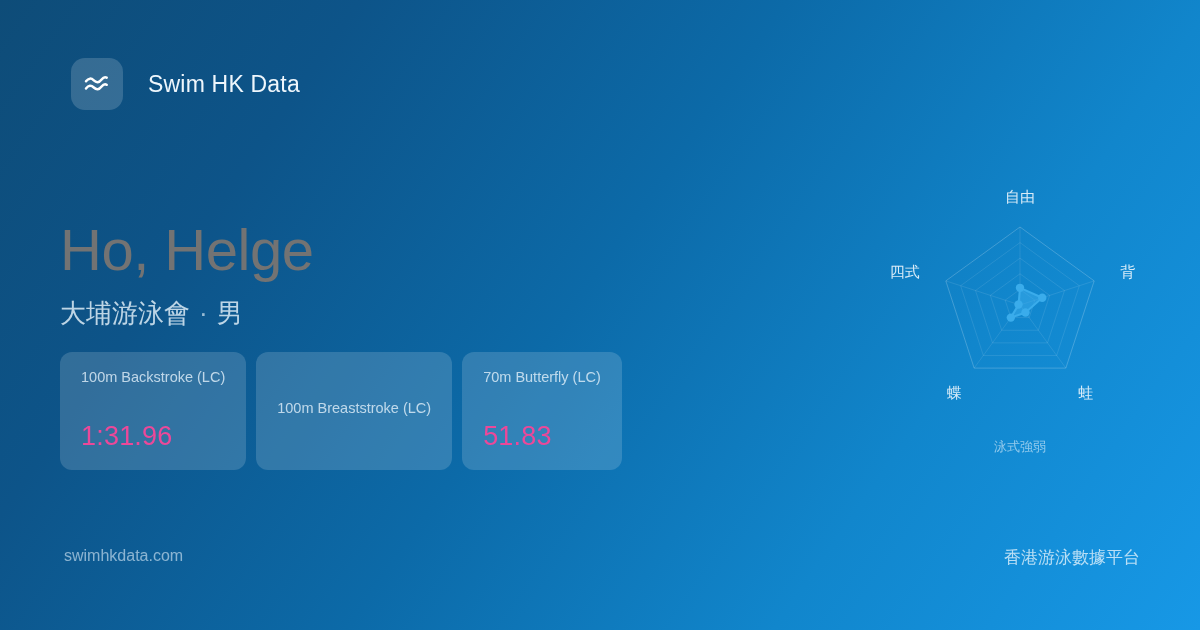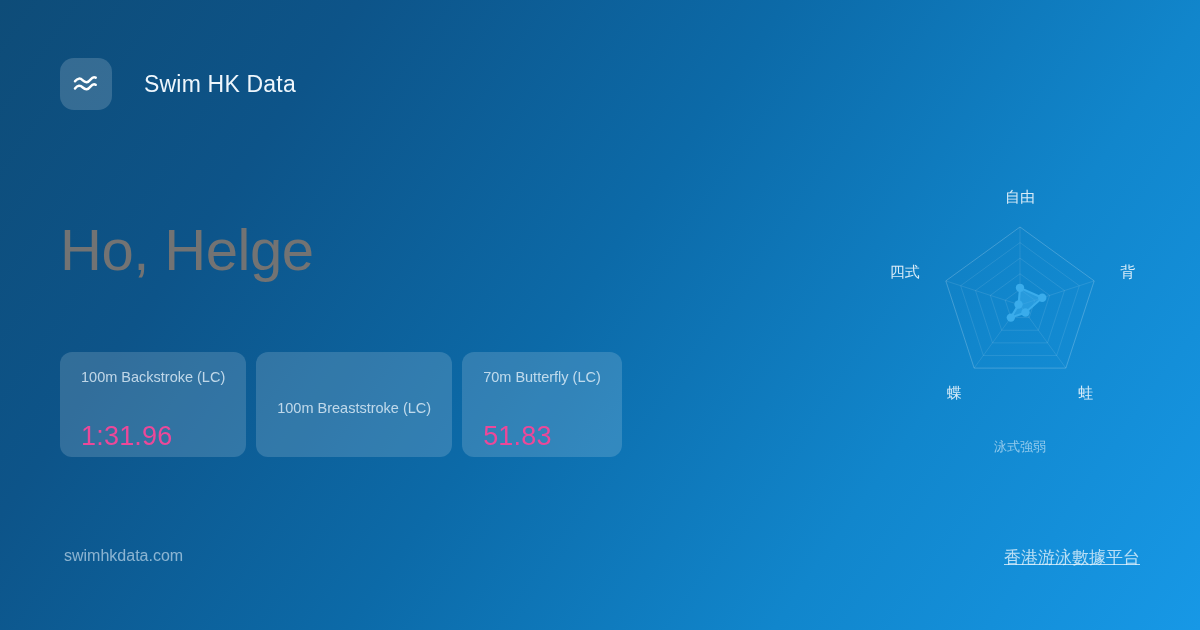--- a/index.html
+++ b/index.html
@@ -15,22 +15,22 @@
       #0c6aa8 48%,
       #1186cc 74%,
       #1798e6 100%);
     position:relative;
     color:#fff;
     -webkit-font-smoothing:antialiased;
   }
 
   
   .brand {
-    position:absolute; left:60px; top:58px;
-    display:flex; align-items:center; gap:32px;
+    position:absolute; left:71px; top:58px;
+    display:flex; align-items:center; gap:25px;
   }
   .brand-mark {
     width:52px; height:52px; border-radius:14px;
     background:rgba(255,255,255,0.17);
     display:flex; align-items:center; justify-content:center;
     flex:0 0 auto;
   }
   .brand-mark svg { display:block; }
   .brand-name {
     font-size:23px; font-weight:400; letter-spacing:.2px;
@@ -52,21 +52,21 @@
   .athlete-meta .dot { margin:0 9px; opacity:.8; }
 
   
   .cards {
     position:absolute; left:60px; top:352px;
     display:flex; gap:10px; align-items:stretch;
   }
   .card {
     background:rgba(255,255,255,0.155);
     border-radius:12px;
-    padding:17px 21px 5px 21px;
+    padding:17px 21px 18px 21px;
     min-height:78px;
     display:flex; flex-direction:column; justify-content:center;
   }
   .card-label {
     font-size:14.5px; font-weight:400;
     color:rgba(226,240,250,0.80);
     white-space:nowrap; margin-bottom:5px;
   }
   .card-label .unit { margin-left:4px; }
   .card-value {
@@ -93,38 +93,40 @@
 
   
   .footer-left {
     position:absolute; left:64px; top:547px;
     font-size:16px; color:rgba(223,238,250,0.60);
   }
   .footer-right {
     position:absolute; right:60px; top:546px;
     font-size:17px; color:rgba(232,245,253,0.78);
     font-family:"DejaVu Sans","Liberation Sans",sans-serif;
-    text-decoration:underline;
   }
 </style>
 </head>
 <body>
 
 <div class="brand">
   <div class="brand-mark">
     <svg width="30" height="30" viewBox="0 0 30 30" aria-hidden="true">
       <path d="M4 12.3c2.6-3.4 5.2-3.4 7.8-0.9s5.2 2.5 7.8-0.9c1.7-2.2 3.4-2.8 5.1-1.8" fill="none" stroke="#ffffff" stroke-width="2.5" stroke-linecap="round"></path>
       <path d="M4 19.4c2.6-3.4 5.2-3.4 7.8-0.9s5.2 2.5 7.8-0.9c1.7-2.2 3.4-2.8 5.1-1.8" fill="none" stroke="#ffffff" stroke-width="2.5" stroke-linecap="round"></path>
     </svg>
   </div>
   <div class="brand-name">Swim HK Data</div>
 </div>
 
 <div class="hero">
   <div class="athlete-name">Ho, Helge</div>
+  <div class="athlete-meta">
+    <span>大埔游泳會</span><span class="dot">·</span><span>男</span>
+  </div>
 </div>
 
 <div class="cards">
   <div class="card">
     <div class="card-label">
       <span>100m Backstroke</span><span class="unit">(LC)</span>
     </div>
     <div class="card-value">1:31.96</div>
   </div>
   <div class="card">

